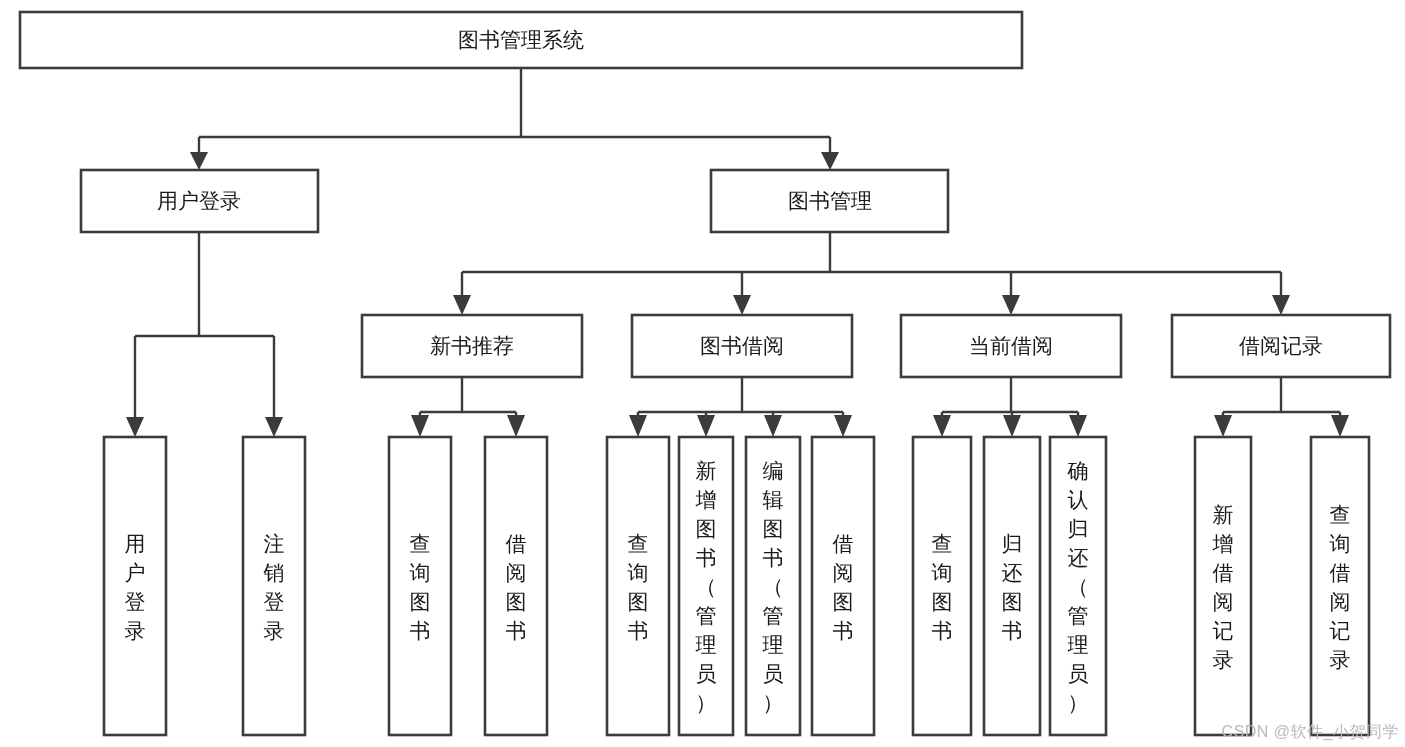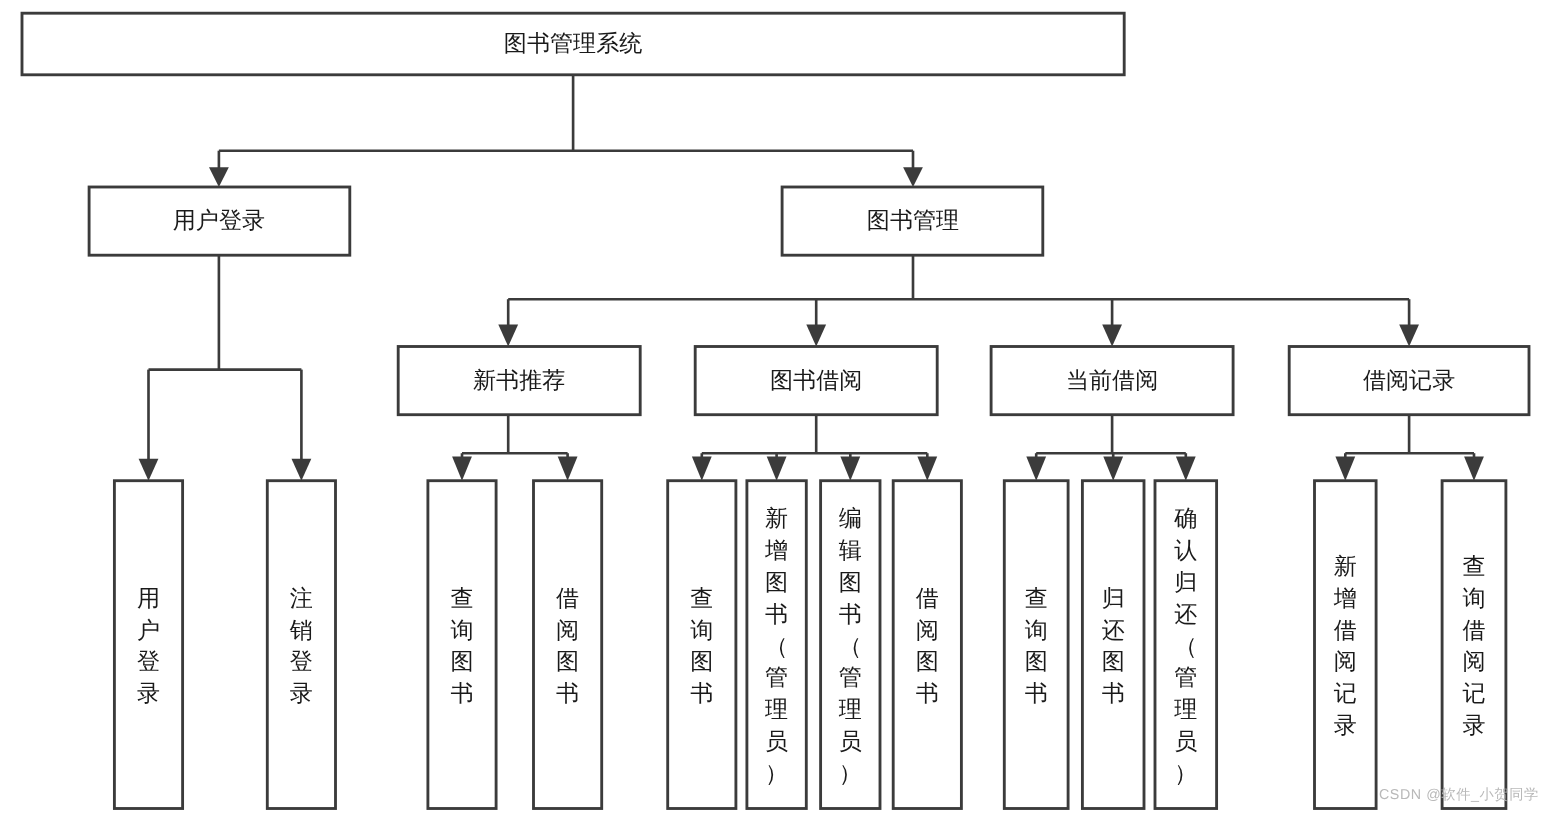--- a/index.html
+++ b/index.html
@@ -47,23 +47,23 @@
     stroke-width: 2.4;
     fill: none;
   }
   .arrow-head {
     fill: #3b3b3b;
     stroke: none;
   }
   .watermark {
     position: absolute;
     right: 6px;
-    bottom: 16px;
-    font-family: "Liberation Sans", "DejaVu Sans", sans-serif;
-    font-size: 13px;
+    bottom: 4px;
+    font-family: "Liberation Sans", "DejaVu Sans", sans-serif;
+    font-size: 16px;
     color: #b9b9b9;
     white-space: nowrap;
     letter-spacing: 0.5px;
     user-select: none;
   }
 </style>
 </head>
 <body>
 
 <div id="diagram-root">

